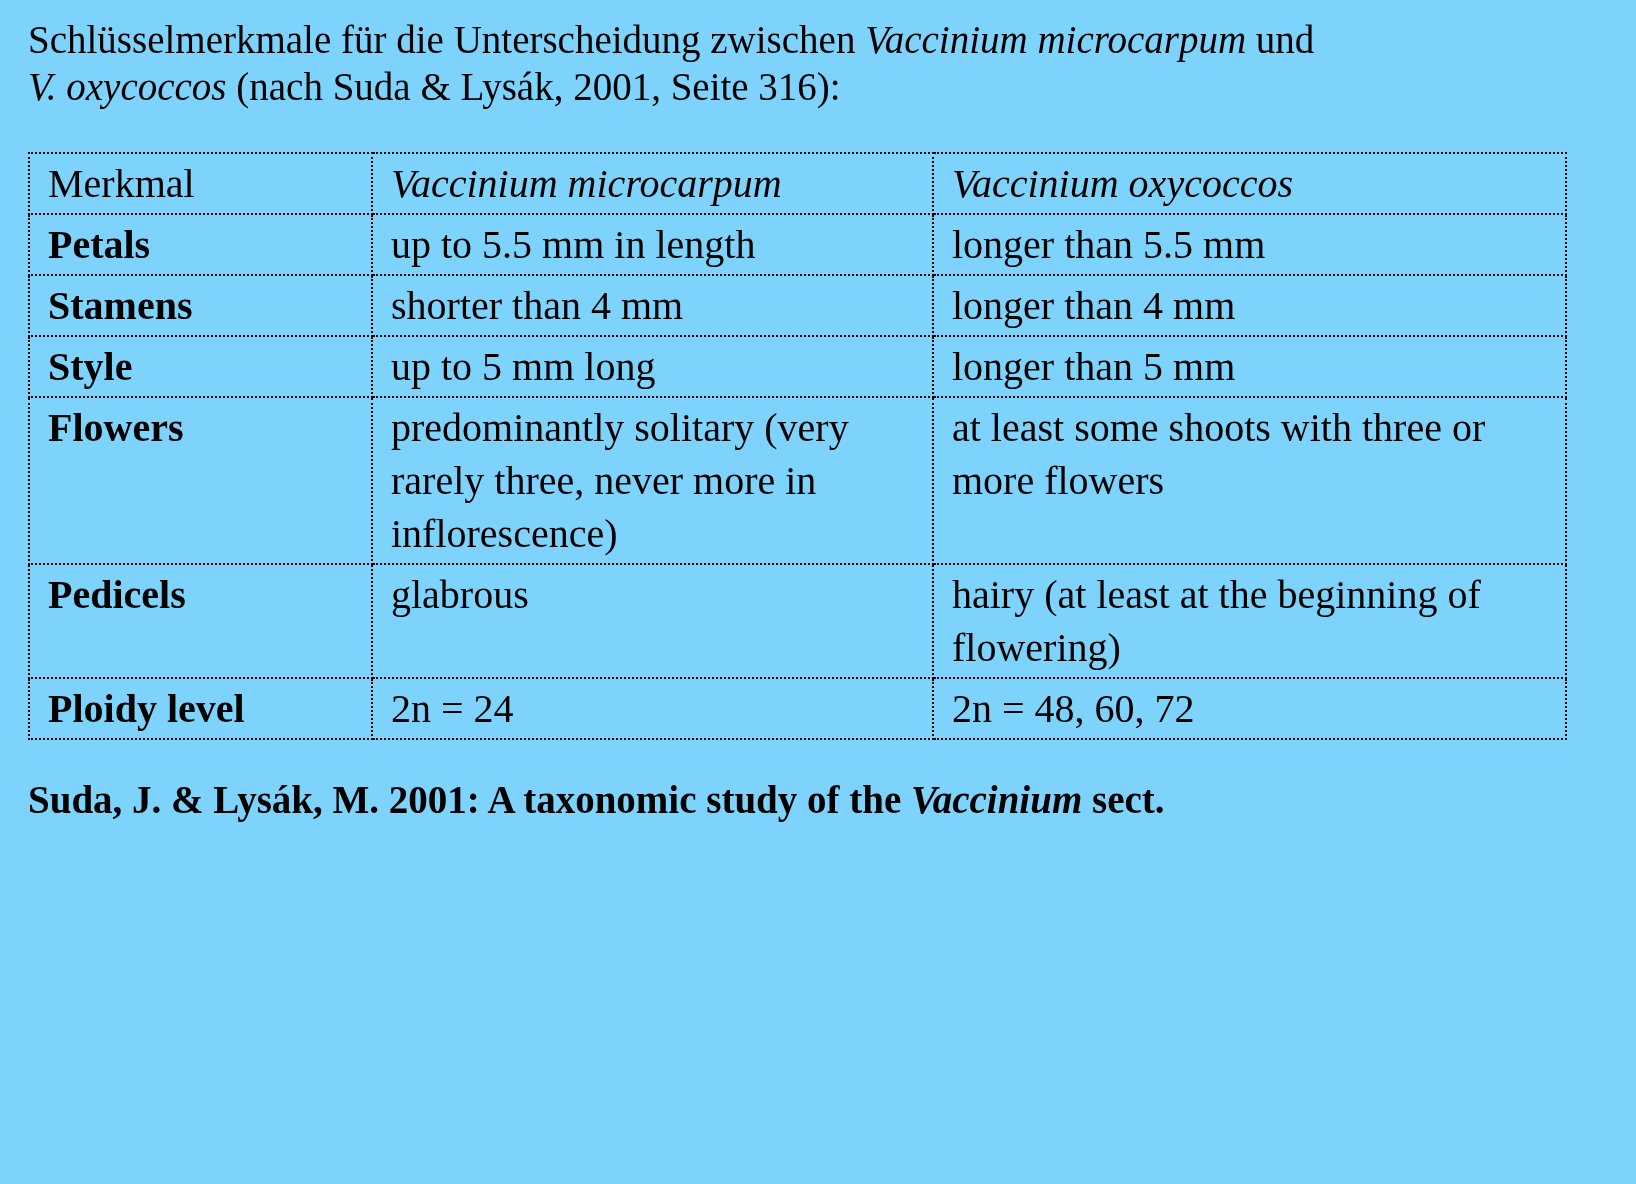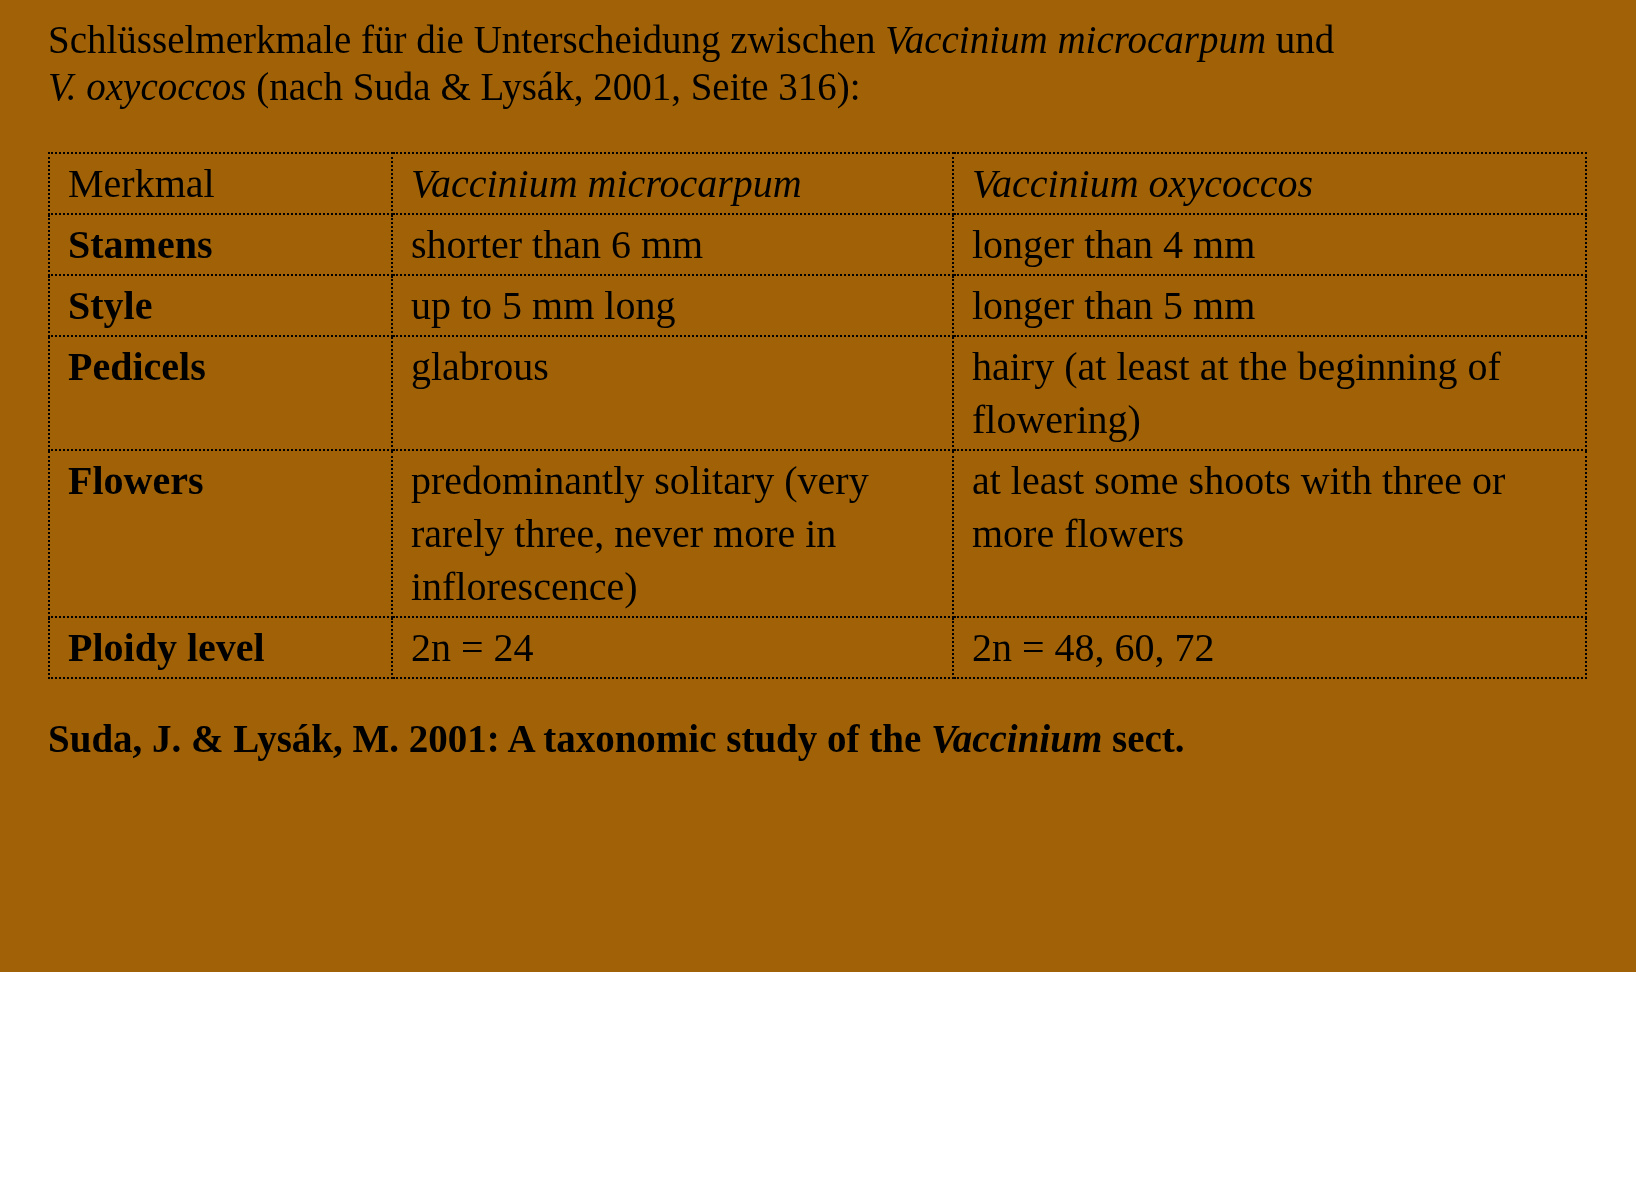--- a/index.html
+++ b/index.html
@@ -5,25 +5,25 @@
   html, body {
     margin: 0;
     padding: 0;
     background: #ffffff;
     color: #000000;
     font-family: "Liberation Serif", serif;
   }
   .page {
     position: relative;
     width: 1636px;
-    height: 972px;
+    height: 1184px;
     box-sizing: border-box;
-    padding: 16px 48px 0 48px;
+    padding: 16px 48px 0 28px;
     overflow: hidden;
-    background: #a16207;
+    background: #7dd3fc;
   }
   .intro {
     margin: 0;
     font-size: 39px;
     line-height: 47px;
     white-space: nowrap;
   }
   .comparison-table {
     border-collapse: collapse;
     table-layout: fixed;
@@ -70,38 +70,43 @@
     </colgroup>
     <thead>
       <tr>
         <th>Merkmal</th>
         <th class="species">Vaccinium microcarpum</th>
         <th class="species">Vaccinium oxycoccos</th>
       </tr>
     </thead>
     <tbody>
       <tr>
+        <td class="label">Petals</td>
+        <td>up to 5.5 mm in length</td>
+        <td>longer than 5.5 mm</td>
+      </tr>
+      <tr>
         <td class="label">Stamens</td>
-        <td>shorter than 6 mm</td>
+        <td>shorter than 4 mm</td>
         <td>longer than 4 mm</td>
       </tr>
       <tr>
         <td class="label">Style</td>
         <td>up to 5 mm long</td>
         <td>longer than 5 mm</td>
       </tr>
       <tr>
+        <td class="label">Flowers</td>
+        <td>predominantly solitary (very rarely three, never more in inflorescence)</td>
+        <td>at least some shoots with three or more flowers</td>
+      </tr>
+      <tr>
         <td class="label">Pedicels</td>
         <td>glabrous</td>
         <td>hairy (at least at the beginning of flowering)</td>
-      </tr>
-      <tr>
-        <td class="label">Flowers</td>
-        <td>predominantly solitary (very rarely three, never more in inflorescence)</td>
-        <td>at least some shoots with three or more flowers</td>
       </tr>
       <tr>
         <td class="label">Ploidy level</td>
         <td>2n = 24</td>
         <td>2n = 48, 60, 72</td>
       </tr>
     </tbody>
   </table>
 
   <p class="citation">

